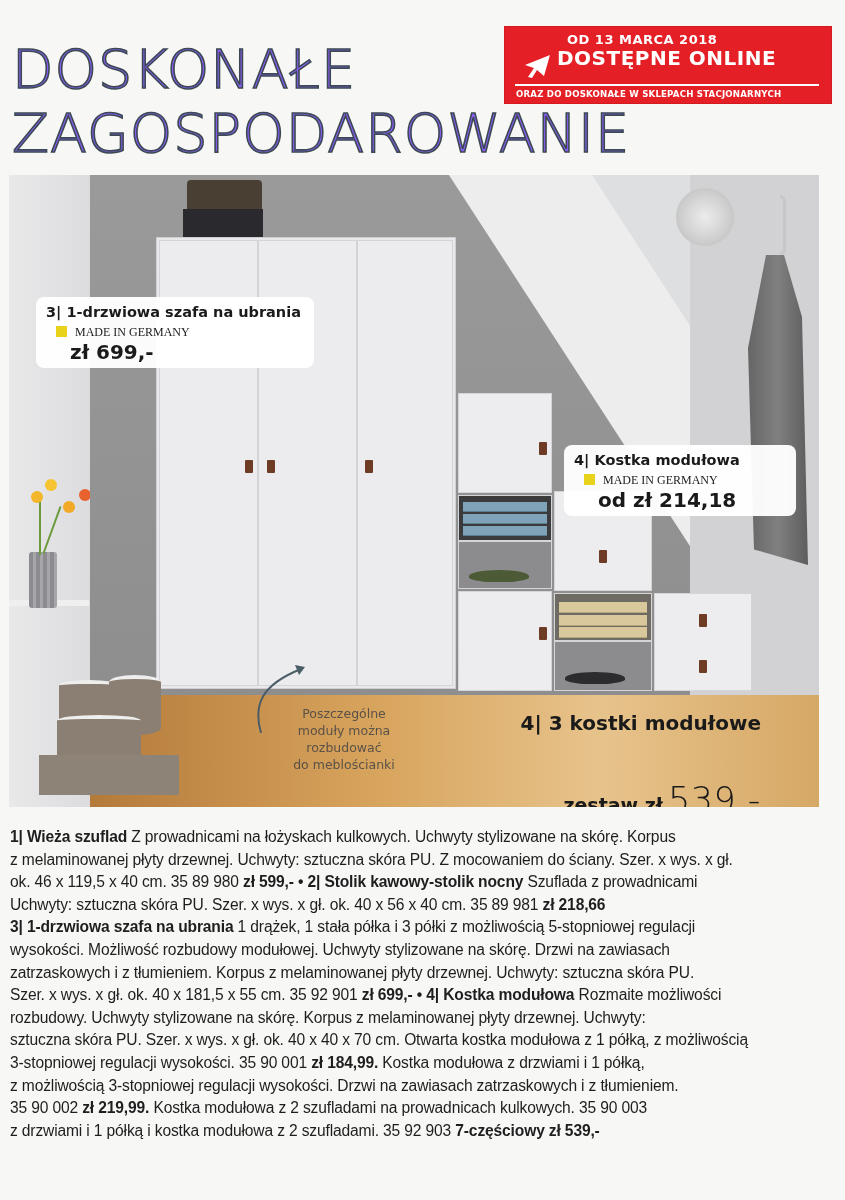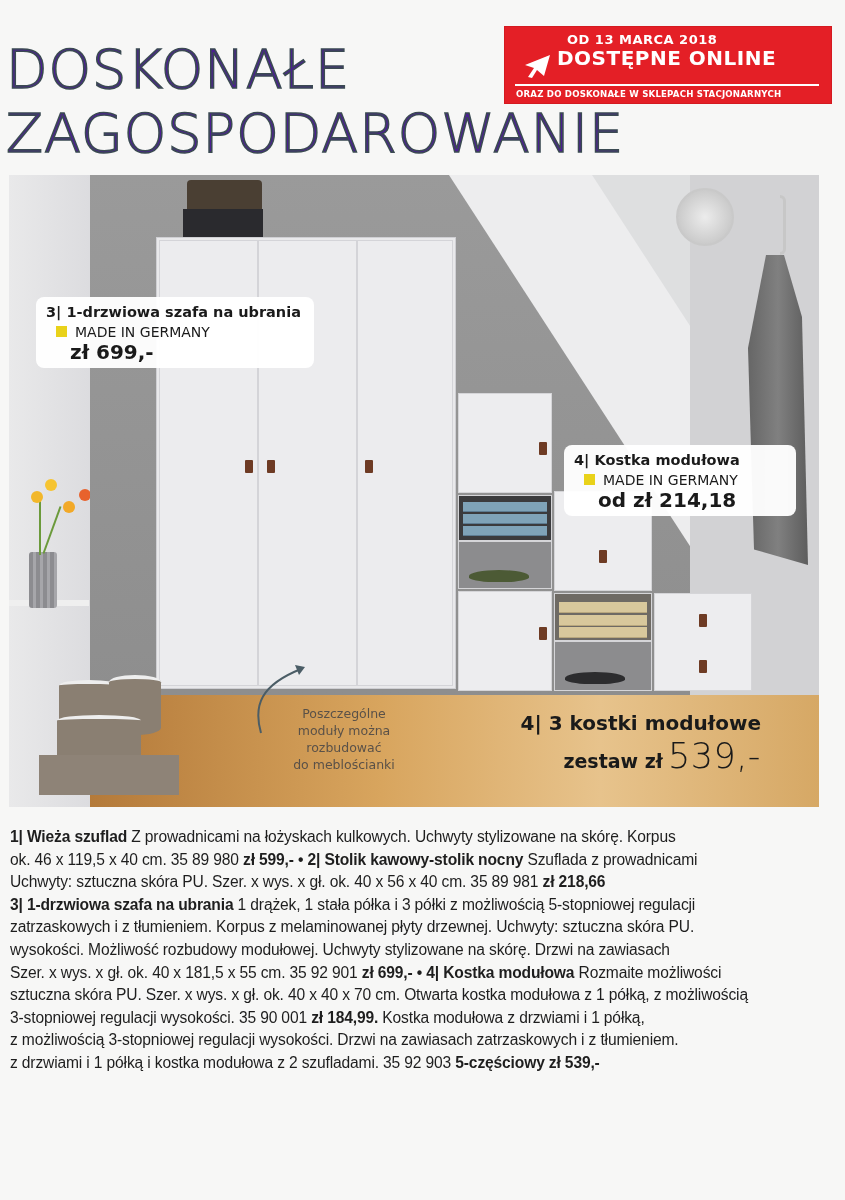--- a/index.html
+++ b/index.html
@@ -1,24 +1,24 @@
 <!DOCTYPE html>
 <html><head>
 <meta charset="utf-8">
 <style>
   * { box-sizing: border-box; margin: 0; padding: 0; }
   html, body { width: 845px; height: 1200px; background: #f7f7f6; overflow: hidden; }
   body { position: relative; font-family: "Liberation Sans", "DejaVu Sans", sans-serif; color: #1f1f1f; }
 
   
   .title {
-    position: absolute; left: 6px; top: 38px;
+    position: absolute; left: 12px; top: 38px;
     font-family: "DejaVu Sans", sans-serif;
     font-weight: 300; font-size: 54px; line-height: 64px;
-    color: #4c1d95;
+    color: #8b5cf6;
     -webkit-text-stroke: 1.6px #3b4a52;
     letter-spacing: 1px;
   }
   .title span { display: block; }
 
   .badge {
     position: absolute; left: 505px; top: 27px; width: 326px; height: 76px;
     background: #e41f26;
     color: #fff;
     box-shadow: 0 0 0 1px #d41a20;
@@ -75,36 +75,36 @@
   .ledge { position: absolute; left: 0px; top: 425px; width: 80px; height: 6px; background: #efefef; }
 
   .box { position: absolute; background: #8a7f72; border-top: 4px solid #eee; border-radius: 50% / 12%; }
 
   
   .callout {
     position: absolute; background: rgba(255,255,255,0.96); border-radius: 8px; padding: 5px 10px 6px 10px;
     font-family: "DejaVu Sans", sans-serif; color: #1a1a1a;
   }
   .callout .c-title { font-weight: bold; font-size: 14.5px; line-height: 20px; white-space: nowrap; }
-  .callout .c-made { font-size: 14px; line-height: 20px; padding-left: 29px; white-space: nowrap; position: relative; }
+  .callout .c-made { font-size: 12px; line-height: 20px; padding-left: 29px; white-space: nowrap; position: relative; font-family: Liberation Serif, serif; }
   .callout .c-made .sq { position: absolute; left: 10px; top: 4px; width: 11px; height: 11px; background: #e9d21a; }
   .callout .c-price { font-weight: bold; font-size: 20px; line-height: 20px; padding-left: 24px; white-space: nowrap; }
 
   .note {
     position: absolute; left: 260px; top: 530px; width: 150px; text-align: center;
     font-family: "DejaVu Sans", sans-serif; font-size: 12.5px; line-height: 17px; color: #5a5148;
   }
   .arrow-svg { position: absolute; left: 230px; top: 450px; width: 80px; height: 110px; }
 
   .set {
     position: absolute; right: 58px; top: 535px; text-align: right;
     font-family: "DejaVu Sans", sans-serif; color: #1a1a1a;
   }
   .set .s-title { font-size: 20px; font-weight: bold; line-height: 26px; white-space: nowrap; }
-  .set .s-price-row { white-space: nowrap; line-height: 40px; }
+  .set .s-price-row { white-space: nowrap; line-height: 40px; margin-top: 44px; }
   .set .s-pre { font-size: 19px; font-weight: bold; }
   .set .s-price { font-size: 35px; font-weight: 300; letter-spacing: 0.5px; }
 
   
   .desc {
     position: absolute; left: 10px; top: 826px; width: 820px;
     font-family: "Liberation Sans", sans-serif; font-size: 15.6px; line-height: 22.6px; color: #1e1e1e;
     letter-spacing: -0.15px;
   }
   .desc .line { display: block; white-space: nowrap; }
@@ -234,23 +234,26 @@
     <div class="s-title">4| 3 kostki modułowe</div>
     <div class="s-price-row">
       <span class="s-pre">zestaw zł</span>
       <span class="s-price">539,-</span>
     </div>
   </div>
 </div>
 
 <div class="desc" id="desc">
     <span class="line"><b>1| Wieża szuflad</b> Z prowadnicami na łożyskach kulkowych. Uchwyty stylizowane na skórę. Korpus</span>
+    <span class="line">z melaminowanej płyty drzewnej. Uchwyty: sztuczna skóra PU. Z mocowaniem do ściany. Szer. x wys. x gł.</span>
     <span class="line">ok. 46 x 119,5 x 40 cm. 35 89 980 <b>zł 599,- • 2| Stolik kawowy-stolik nocny</b> Szuflada z prowadnicami</span>
     <span class="line">Uchwyty: sztuczna skóra PU. Szer. x wys. x gł. ok. 40 x 56 x 40 cm. 35 89 981 <b>zł 218,66</b></span>
     <span class="line"><b>3| 1-drzwiowa szafa na ubrania</b> 1 drążek, 1 stała półka i 3 półki z możliwością 5-stopniowej regulacji</span>
+    <span class="line">wysokości. Możliwość rozbudowy modułowej. Uchwyty stylizowane na skórę. Drzwi na zawiasach</span>
     <span class="line">zatrzaskowych i z tłumieniem. Korpus z melaminowanej płyty drzewnej. Uchwyty: sztuczna skóra PU.</span>
-    <span class="line">wysokości. Możliwość rozbudowy modułowej. Uchwyty stylizowane na skórę. Drzwi na zawiasach</span>
     <span class="line">Szer. x wys. x gł. ok. 40 x 181,5 x 55 cm. 35 92 901 <b>zł 699,- • 4| Kostka modułowa</b> Rozmaite możliwości</span>
+    <span class="line">rozbudowy. Uchwyty stylizowane na skórę. Korpus z melaminowanej płyty drzewnej. Uchwyty:</span>
     <span class="line">sztuczna skóra PU. Szer. x wys. x gł. ok. 40 x 40 x 70 cm. Otwarta kostka modułowa z 1 półką, z możliwością</span>
     <span class="line">3-stopniowej regulacji wysokości. 35 90 001 <b>zł 184,99.</b> Kostka modułowa z drzwiami i 1 półką,</span>
     <span class="line">z możliwością 3-stopniowej regulacji wysokości. Drzwi na zawiasach zatrzaskowych i z tłumieniem.</span>
-    <span class="line">z drzwiami i 1 półką i kostka modułowa z 2 szufladami. 35 92 903 <b>5-częściowy zł 539,-</b></span>
+    <span class="line">35 90 002 <b>zł 219,99.</b> Kostka modułowa z 2 szufladami na prowadnicach kulkowych. 35 90 003</span>
+    <span class="line">z drzwiami i 1 półką i kostka modułowa z 2 szufladami. 35 92 903 <b>7-częściowy zł 539,-</b></span>
   </div>
 
 </body></html>

